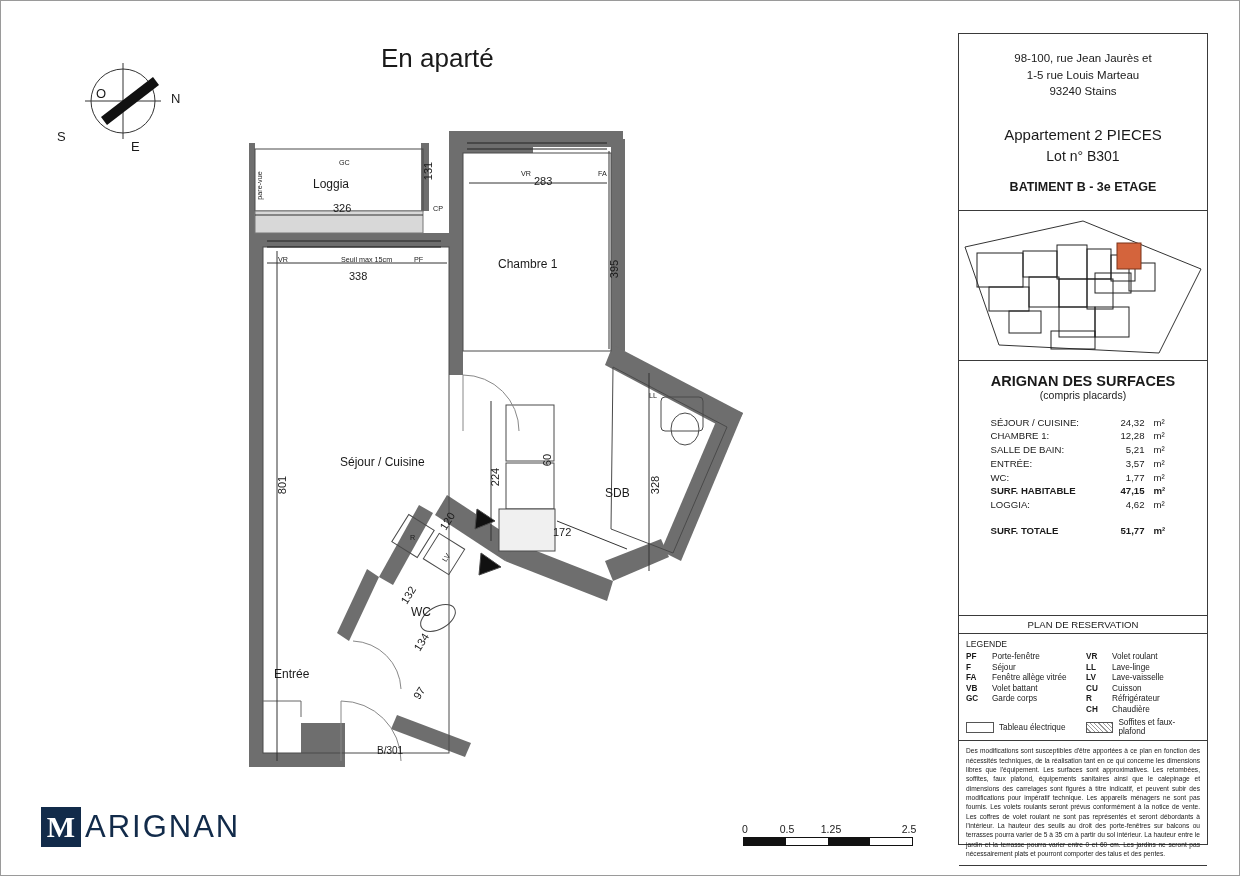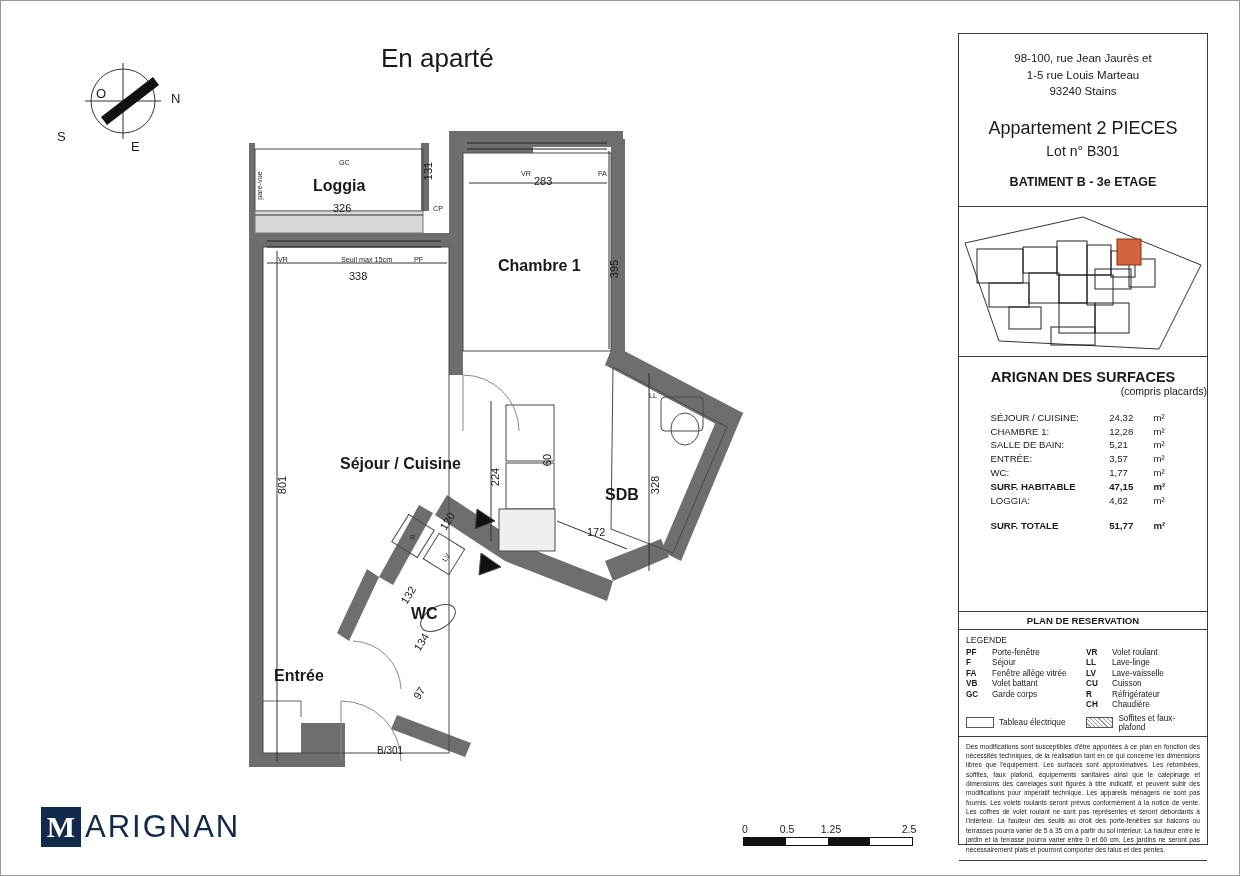--- a/index.html
+++ b/index.html
@@ -24,34 +24,34 @@
   
   .compass{position:absolute;left:60px;top:40px;width:130px;height:120px;}
   .compass .lbl{position:absolute;font-size:13px;}
   
   .rpanel{
     position:absolute;left:957px;top:32px;width:250px;height:812px;
     border:1px solid #3a3a3a;box-sizing:border-box;
   }
   .rbox{border-bottom:1px solid #3a3a3a;box-sizing:border-box;}
   .addr{padding:16px 8px 14px;text-align:center;font-size:11.5px;line-height:1.45;}
-  .addr .big{font-size:18px;margin-top:15px;display:block;}
+  .addr .big{font-size:15px;margin-top:24px;display:block;}
   .addr .big2{font-size:14px;display:block;}
   .addr .bat{font-size:12.5px;font-weight:bold;display:block;margin-top:12px;}
   .keyplan{height:150px;position:relative;background:#fff;}
   .keyplan svg{position:absolute;left:0;top:0;}
   .surf-title{text-align:center;font-weight:bold;font-size:14.5px;padding-top:12px;}
-  .surf-sub{text-align:right;font-size:10.5px;padding-bottom:10px;}
+  .surf-sub{text-align:center;font-size:10.5px;padding-bottom:10px;}
   table.surf{border-collapse:collapse;margin:4px auto 0 auto;font-size:9.6px;width:185px;}
   table.surf td{padding:1.4px 0;white-space:nowrap;}
-  table.surf td.val{text-align:left;padding-right:9px;}
+  table.surf td.val{text-align:right;padding-right:9px;}
   table.surf td.unit{text-align:left;width:22px;}
   tr.bold td{font-weight:bold;}
   tr.spacer td{height:9px;}
-  .legend-head{text-align:center;font-size:9.6px;border-bottom:1px solid #3a3a3a;padding:3px 0;font-weight:bold;}
+  .legend-head{text-align:center;font-size:9.6px;border-bottom:1px solid #3a3a3a;padding:3px 0;}
   .legend-wrap{padding:5px 7px 4px 7px;font-size:8.2px;}
   .legend-wrap .ttl{font-size:8.6px;margin-bottom:3px;}
   .legcols{display:flex;gap:6px;}
   .legcol{flex:1;}
   .legrow{display:flex;margin-bottom:1.5px;}
   .legrow .k{width:26px;font-weight:bold;}
   .legrow .v{flex:1;}
   .legsym{display:flex;margin-top:3px;gap:6px;}
   .legsym .one{flex:1;display:flex;align-items:center;}
   .swatch{width:26px;height:9px;border:1px solid #555;margin-right:5px;display:inline-block;}
@@ -67,21 +67,21 @@
   .logo .word{font-size:31px;letter-spacing:2px;color:#122b4a;margin-left:4px;font-family:"Liberation Sans",sans-serif;}
   
   .scalebar{position:absolute;left:742px;top:822px;width:170px;}
   .scalebar .nums{position:relative;height:14px;font-size:10.5px;}
   .scalebar .nums span{position:absolute;transform:translateX(-50%);}
   .scalebar .bar{display:flex;height:7px;border:1px solid #111;}
   .scalebar .bar i{flex:1;}
   .scalebar .bar i.f{background:#111;}
   
   .plan{position:absolute;left:0;top:0;width:957px;height:876px;}
-  .rl{position:absolute;font-size:16px;font-weight:bold;white-space:nowrap;}
+  .rl{position:absolute;font-size:12px;font-weight:normal;white-space:nowrap;}
   .dim{position:absolute;font-size:11px;white-space:nowrap;}
   .dimv{position:absolute;font-size:11px;white-space:nowrap;transform-origin:center;}
   .tiny{position:absolute;font-size:7.2px;white-space:nowrap;}
   .tinyv{position:absolute;font-size:7.2px;white-space:nowrap;}
 </style>
 </head>
 <body>
 
 <div class="sheet">
 
@@ -191,21 +191,21 @@
     
     <div class="dim" style="left:332px;top:201px;">326</div>
     <div class="dim" style="left:348px;top:269px;">338</div>
     <div class="dim" style="left:533px;top:174px;">283</div>
     <div class="dimv" style="left:418px;top:164px;transform:rotate(-90deg);">131</div>
     <div class="dimv" style="left:604px;top:262px;transform:rotate(-90deg);">395</div>
     <div class="dimv" style="left:272px;top:478px;transform:rotate(-90deg);">801</div>
     <div class="dimv" style="left:485px;top:470px;transform:rotate(-90deg);">224</div>
     <div class="dimv" style="left:540px;top:453px;transform:rotate(-90deg);">60</div>
     <div class="dimv" style="left:645px;top:478px;transform:rotate(-90deg);">328</div>
-    <div class="dim" style="left:586px;top:525px;">172</div>
+    <div class="dim" style="left:552px;top:525px;">172</div>
     <div class="dimv" style="left:437px;top:514px;transform:rotate(-58deg);">120</div>
     <div class="dimv" style="left:398px;top:588px;transform:rotate(-58deg);">132</div>
     <div class="dimv" style="left:411px;top:635px;transform:rotate(-58deg);">134</div>
     <div class="dimv" style="left:412px;top:686px;transform:rotate(-58deg);">97</div>
 
     
     <div class="tiny" style="left:338px;top:157px;">GC</div>
     <div class="tinyv" style="left:244px;top:180px;transform:rotate(-90deg);">pare-vue</div>
     <div class="tiny" style="left:432px;top:203px;">CP</div>
     <div class="tiny" style="left:277px;top:254px;">VR</div>

